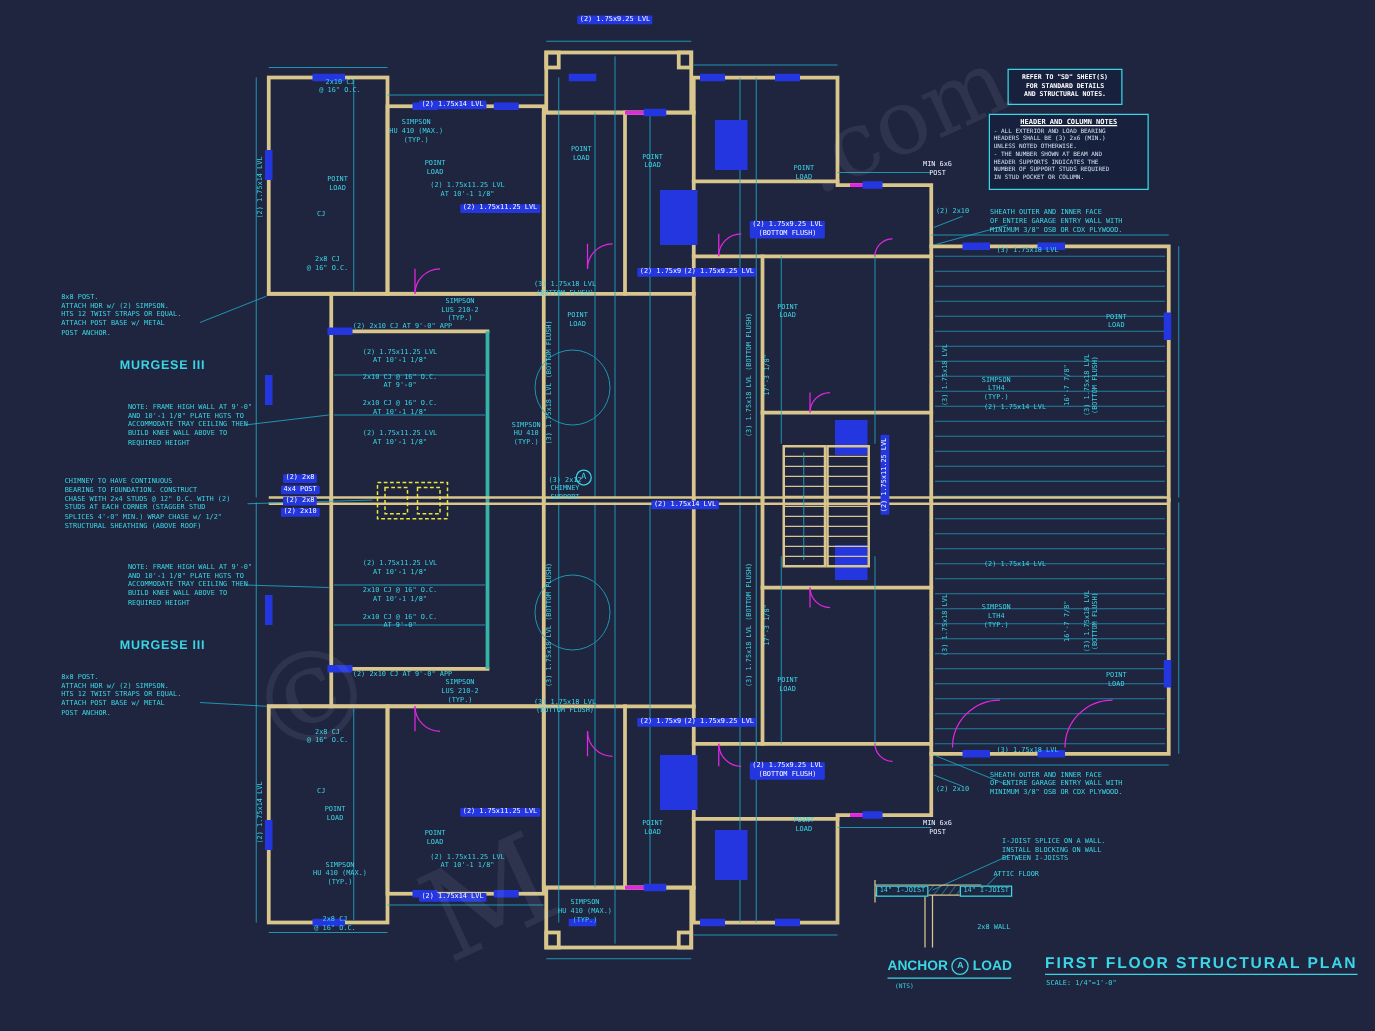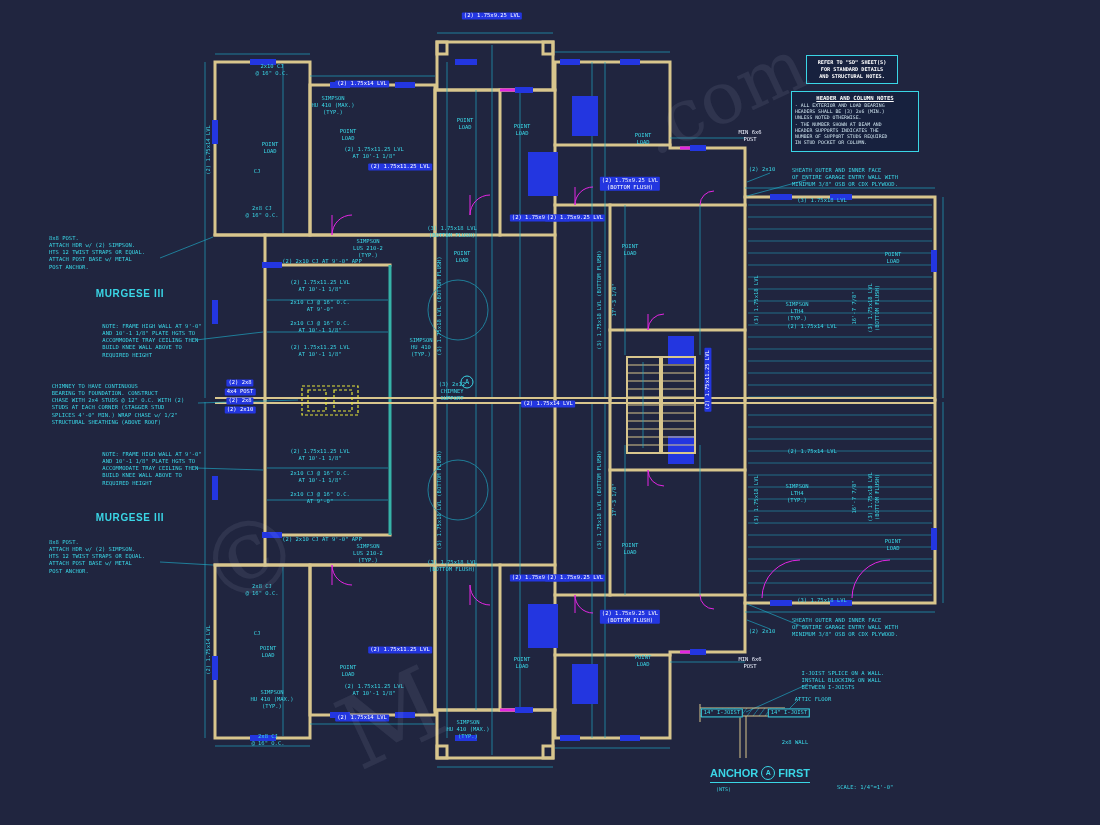--- a/index.html
+++ b/index.html
@@ -363,23 +363,24 @@
 UNLESS NOTED OTHERWISE.</div>
     <div class="hb-body">- THE NUMBER SHOWN AT BEAM AND
 HEADER SUPPORTS INDICATES THE
 NUMBER OF SUPPORT STUDS REQUIRED
 IN STUD POCKET OR COLUMN.</div>
   </div>
 
   <div class="sec-title">
     <span>ANCHOR</span>
     <span class="sec-a">A</span>
-    <span>FIRST</span>
+    <span>LOAD</span>
   </div>
   <div class="sec-nts">(NTS)</div>
 
+  <div class="plan-t">FIRST FLOOR STRUCTURAL PLAN</div>
   <div class="plan-s">SCALE: 1/4"=1'-0"</div>
 
   <div class="wm wm1">©</div>
   <div class="wm wm2">.com</div>
   <div class="wm wm3">M</div>
 
 </div>
 
 </body></html>

